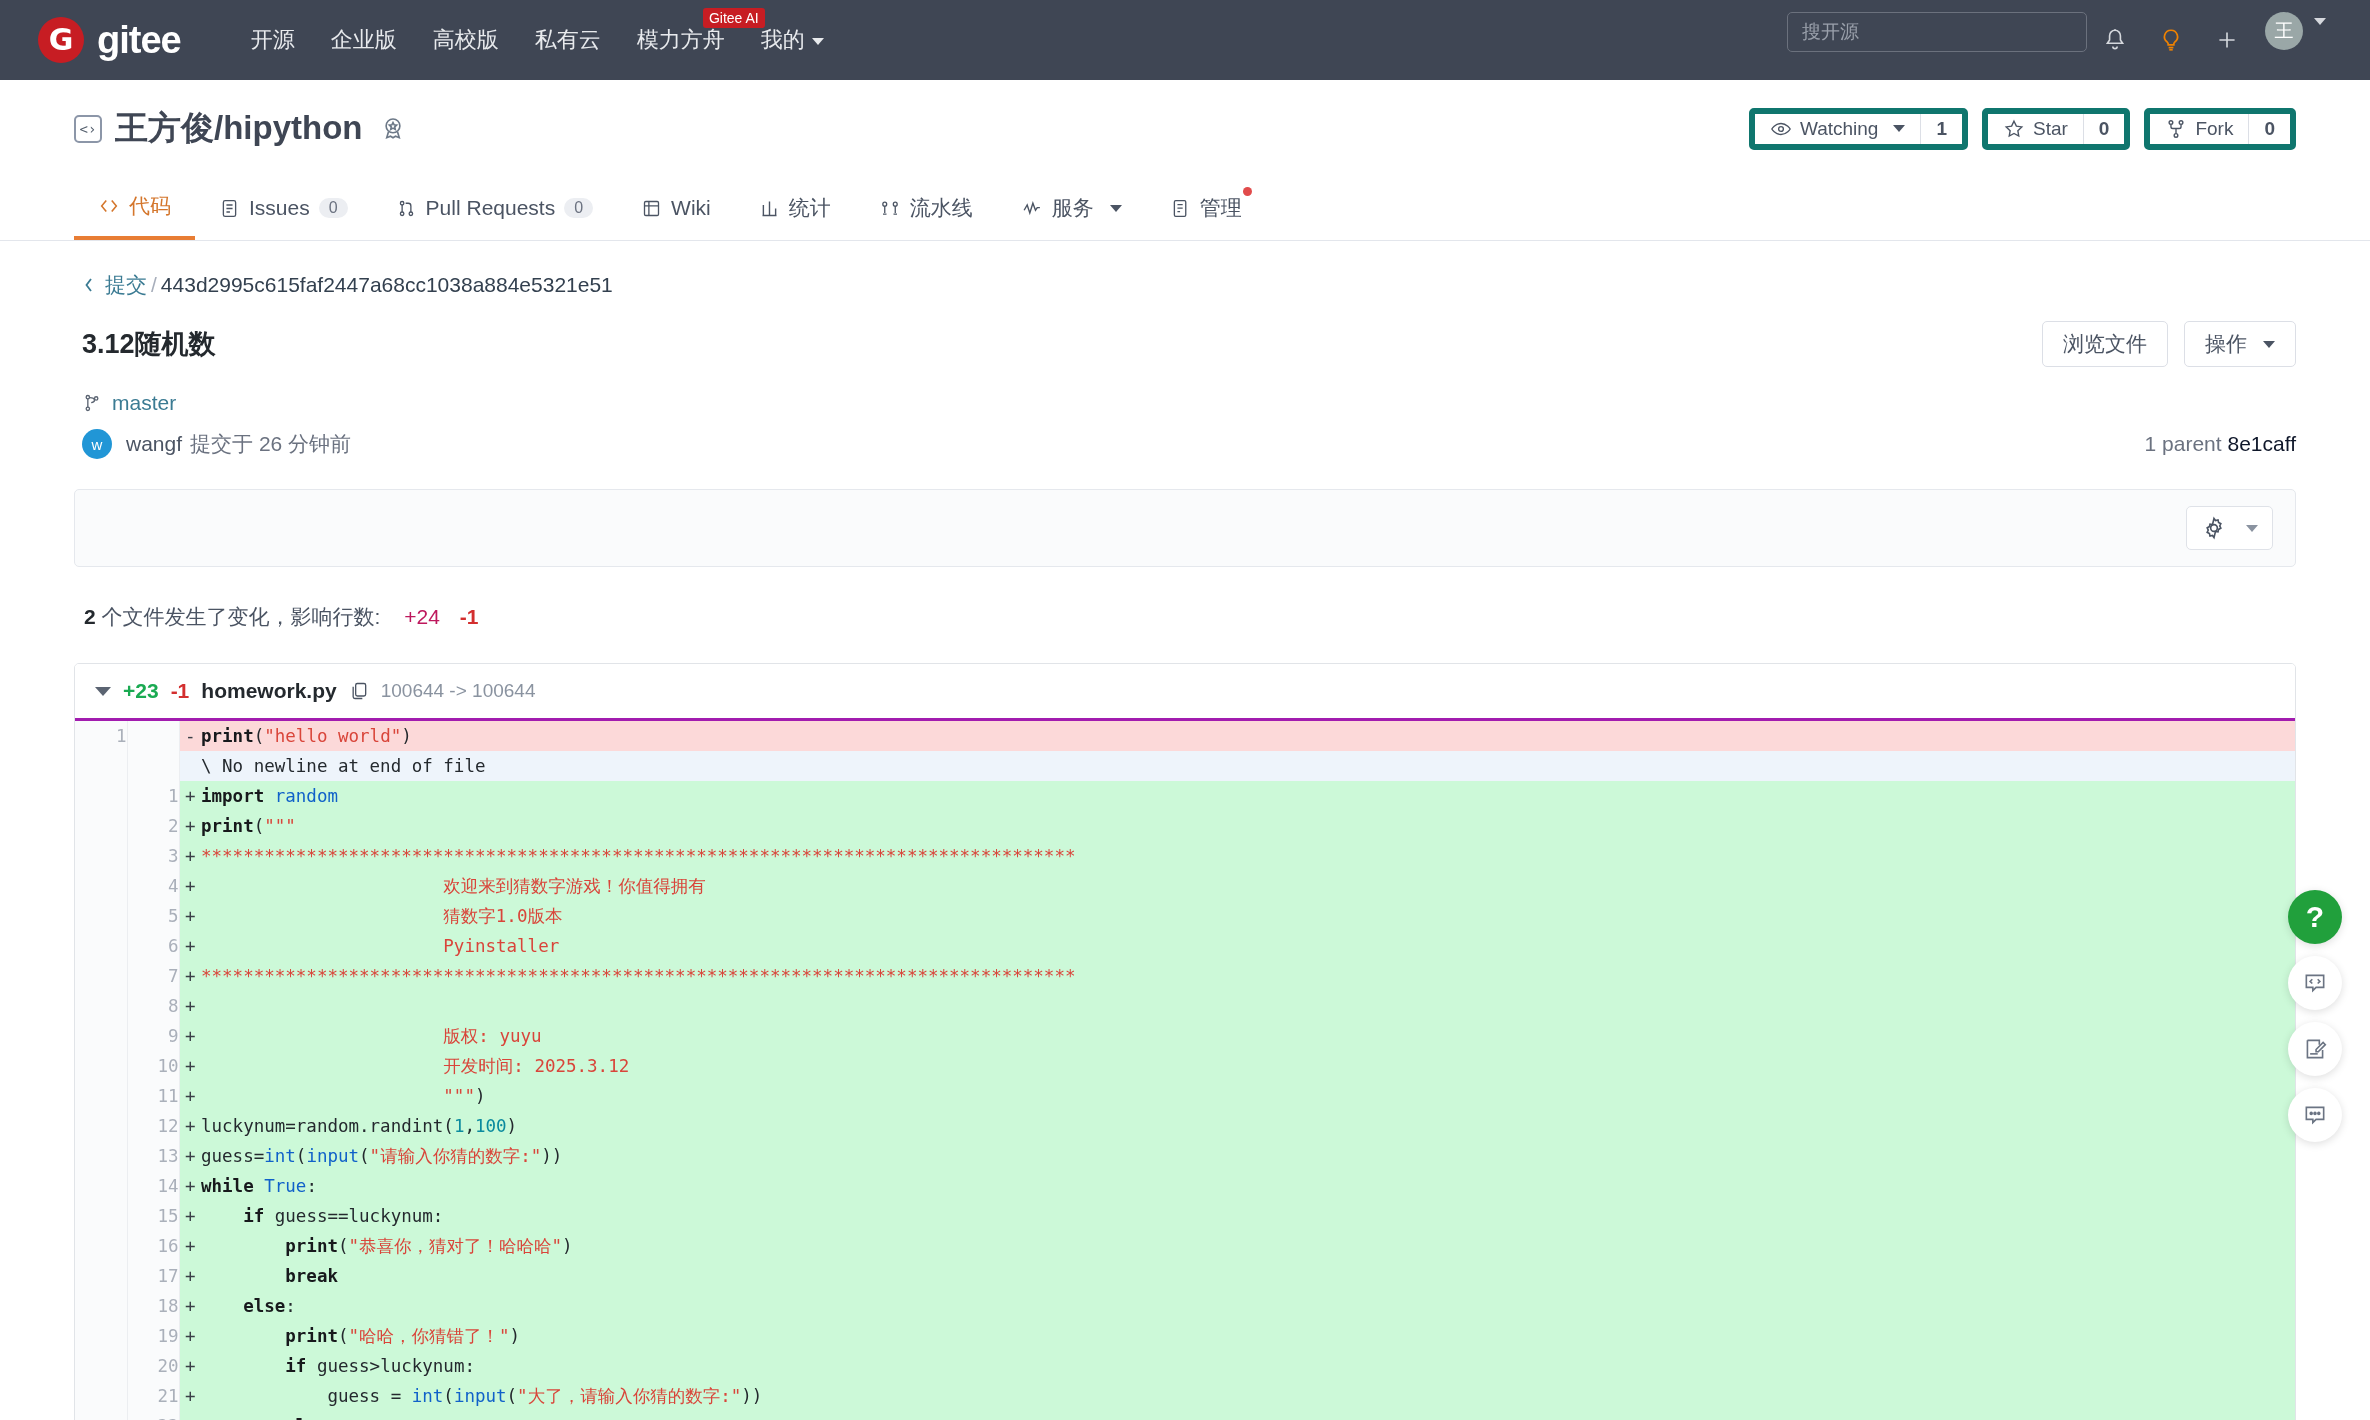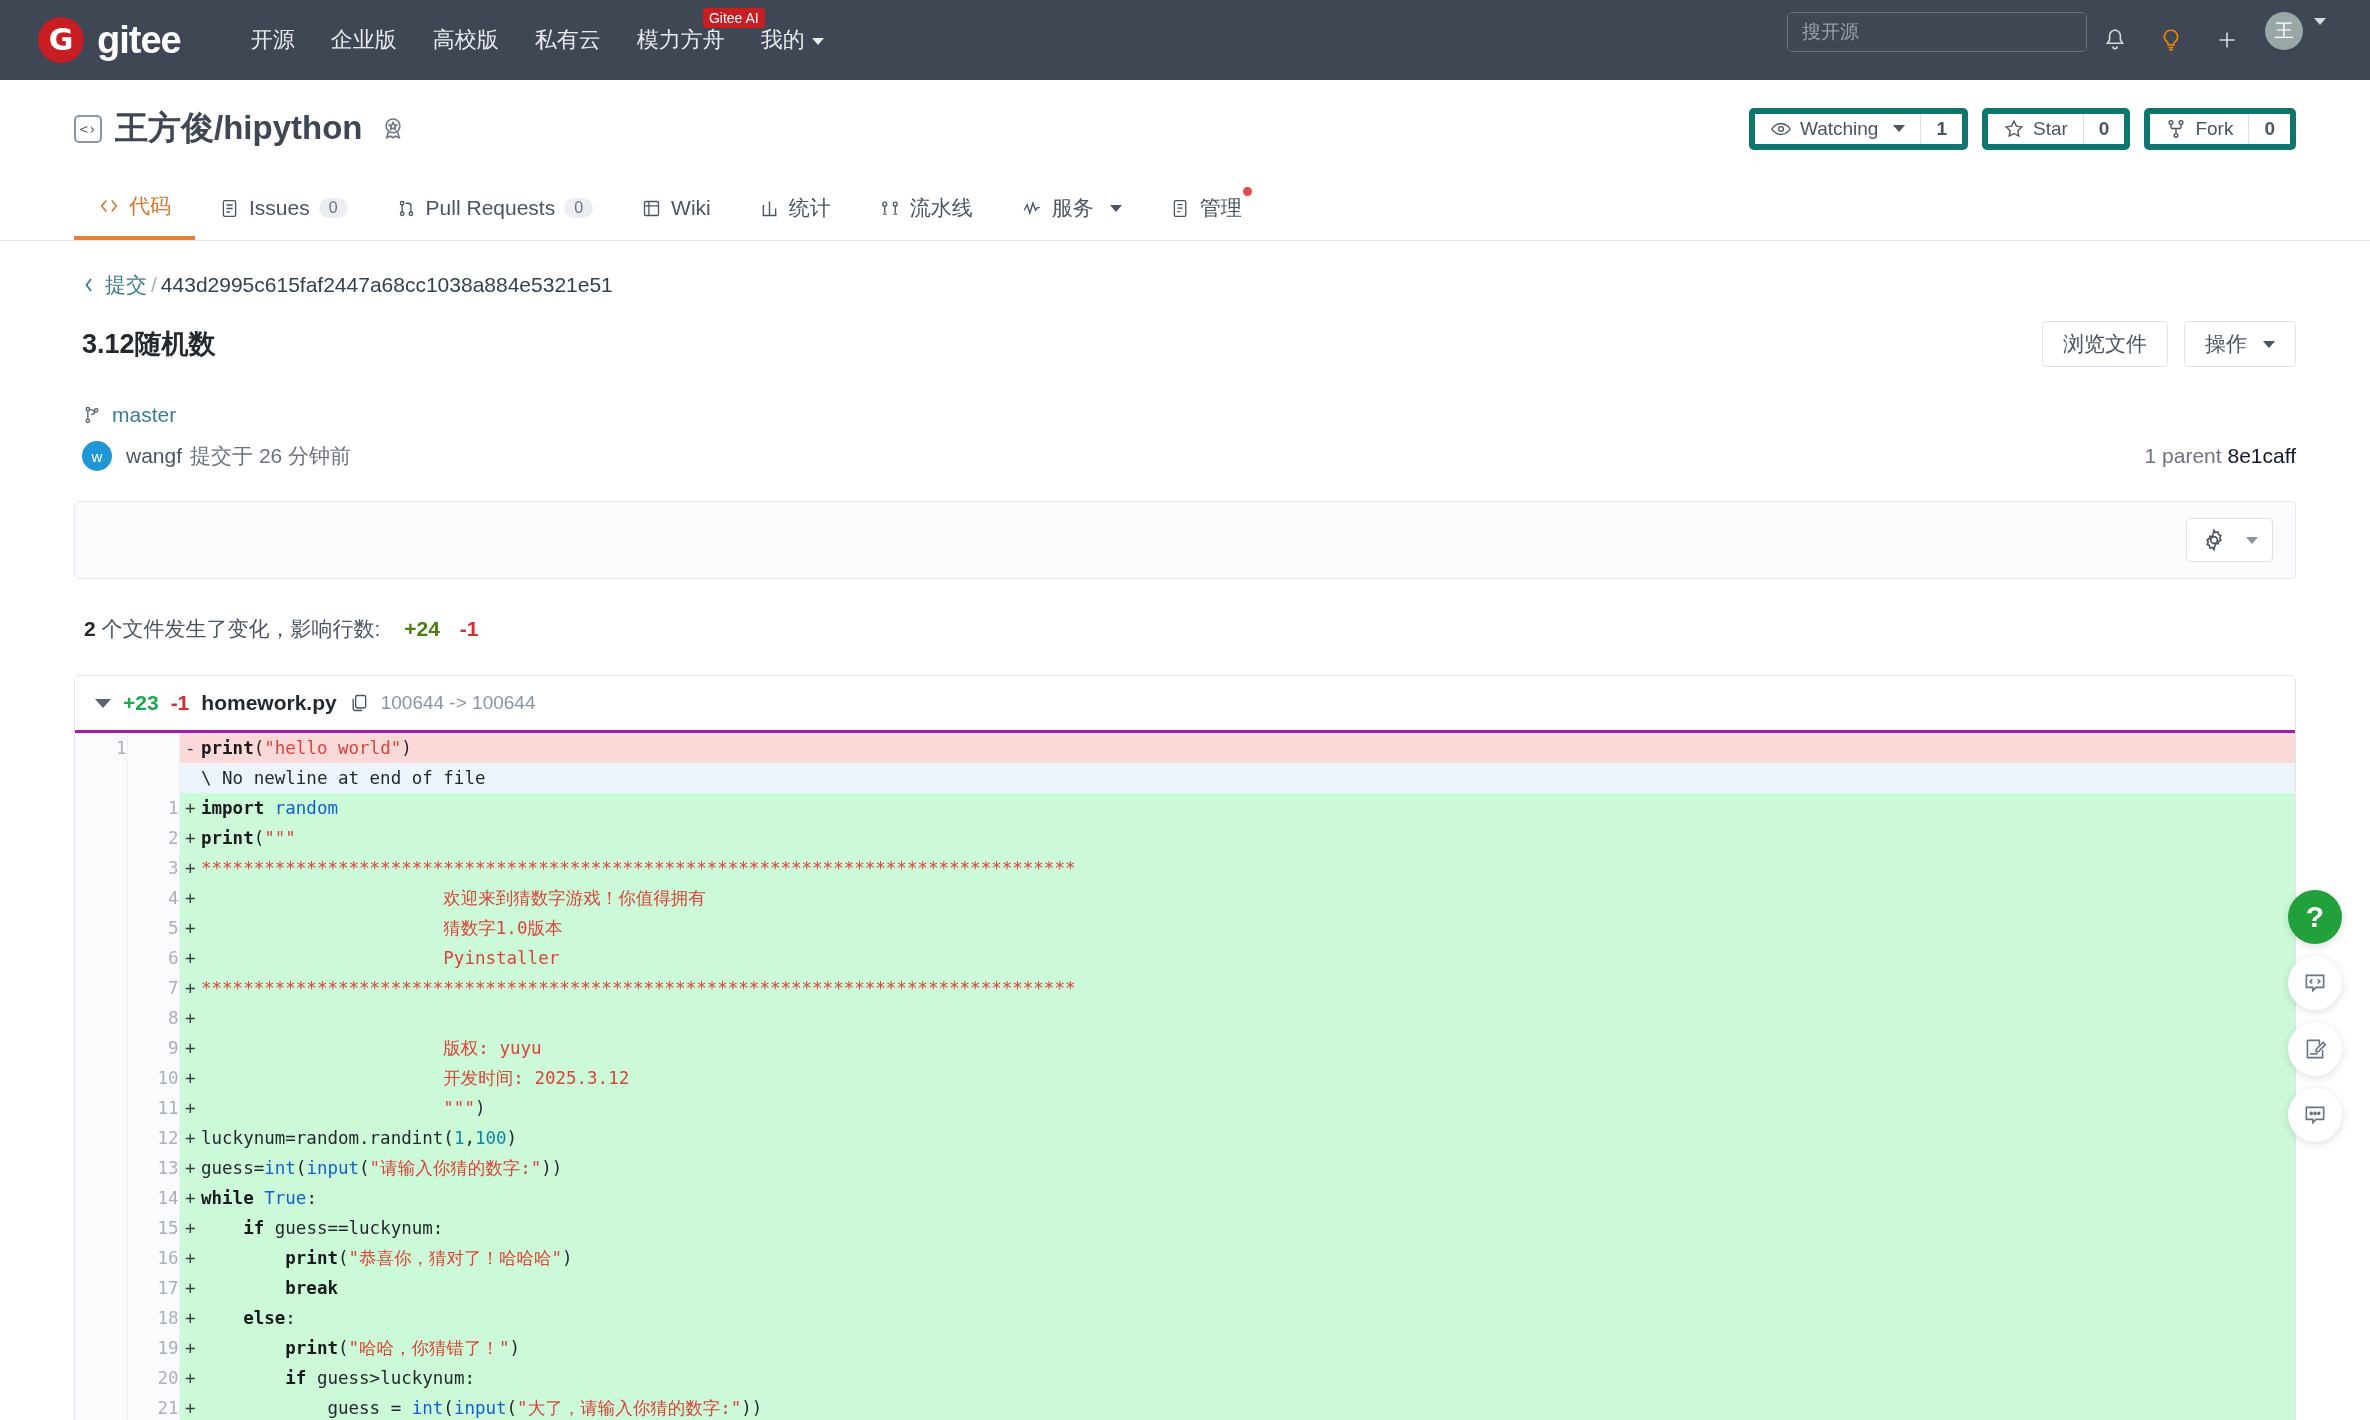--- a/index.html
+++ b/index.html
@@ -109,21 +109,21 @@
   .bc-sha { color: #33404f; }
   .commit-title-row { display: flex; align-items: center; margin-top: 22px; padding-left: 8px; }
   .commit-title { font-size: 27px; font-weight: bold; color: #24292e; }
   .commit-btns { margin-left: auto; display: flex; gap: 16px; }
   .btn {
     border: 1px solid #dcdfe6; border-radius: 5px; background: #fff;
     padding: 0 20px; height: 46px; display: flex; align-items: center;
     font-size: 21px; color: #4b5463; cursor: pointer; gap: 9px;
   }
 
-  .branch-row { display: flex; align-items: center; gap: 10px; margin-top: 36px; padding-left: 8px; font-size: 21px; }
+  .branch-row { display: flex; align-items: center; gap: 10px; margin-top: 24px; padding-left: 8px; font-size: 21px; }
   .branch-name { color: #3b7b93; cursor: pointer; }
   .author-row { display: flex; align-items: center; margin-top: 14px; padding-left: 8px; font-size: 21px; }
   .author-avatar {
     width: 30px; height: 30px; border-radius: 50%; background: #2196d6;
     color: #fff; font-size: 15px; display: flex; align-items: center;
     justify-content: center; margin-right: 14px;
   }
   .author-name { color: #4b5463; cursor: pointer; }
   .author-meta { color: #6b7280; margin-left: 8px; }
   .parent-info { margin-left: auto; color: #6b7280; font-size: 21px; }
@@ -135,21 +135,21 @@
     justify-content: flex-end; padding: 0 22px;
   }
   .gear-btn {
     border: 1px solid #dfe2e8; border-radius: 5px; background: #fff;
     height: 44px; display: flex; align-items: center; gap: 12px;
     padding: 0 14px; cursor: pointer; color: #4b5463;
   }
 
   .change-summary { margin-top: 36px; font-size: 21px; color: #4b5463; padding-left: 10px; }
   .change-summary .cnt { font-weight: bold; color: #24292e; }
-  .add-num { color: #4d7c0f; font-weight: bold; margin-left: 18px; }
+  .add-num { color: #be185d; font-weight: normal; margin-left: 18px; }
   .del-num { color: #d32f2f; font-weight: bold; margin-left: 14px; }
 
   
   .diff-box {
     margin-top: 32px; border: 1px solid #e1e4e8; border-radius: 5px;
     overflow: hidden; background: #fff;
   }
   .diff-head {
     display: flex; align-items: center; gap: 12px;
     padding: 15px 20px; font-size: 21px; background: #fff;

